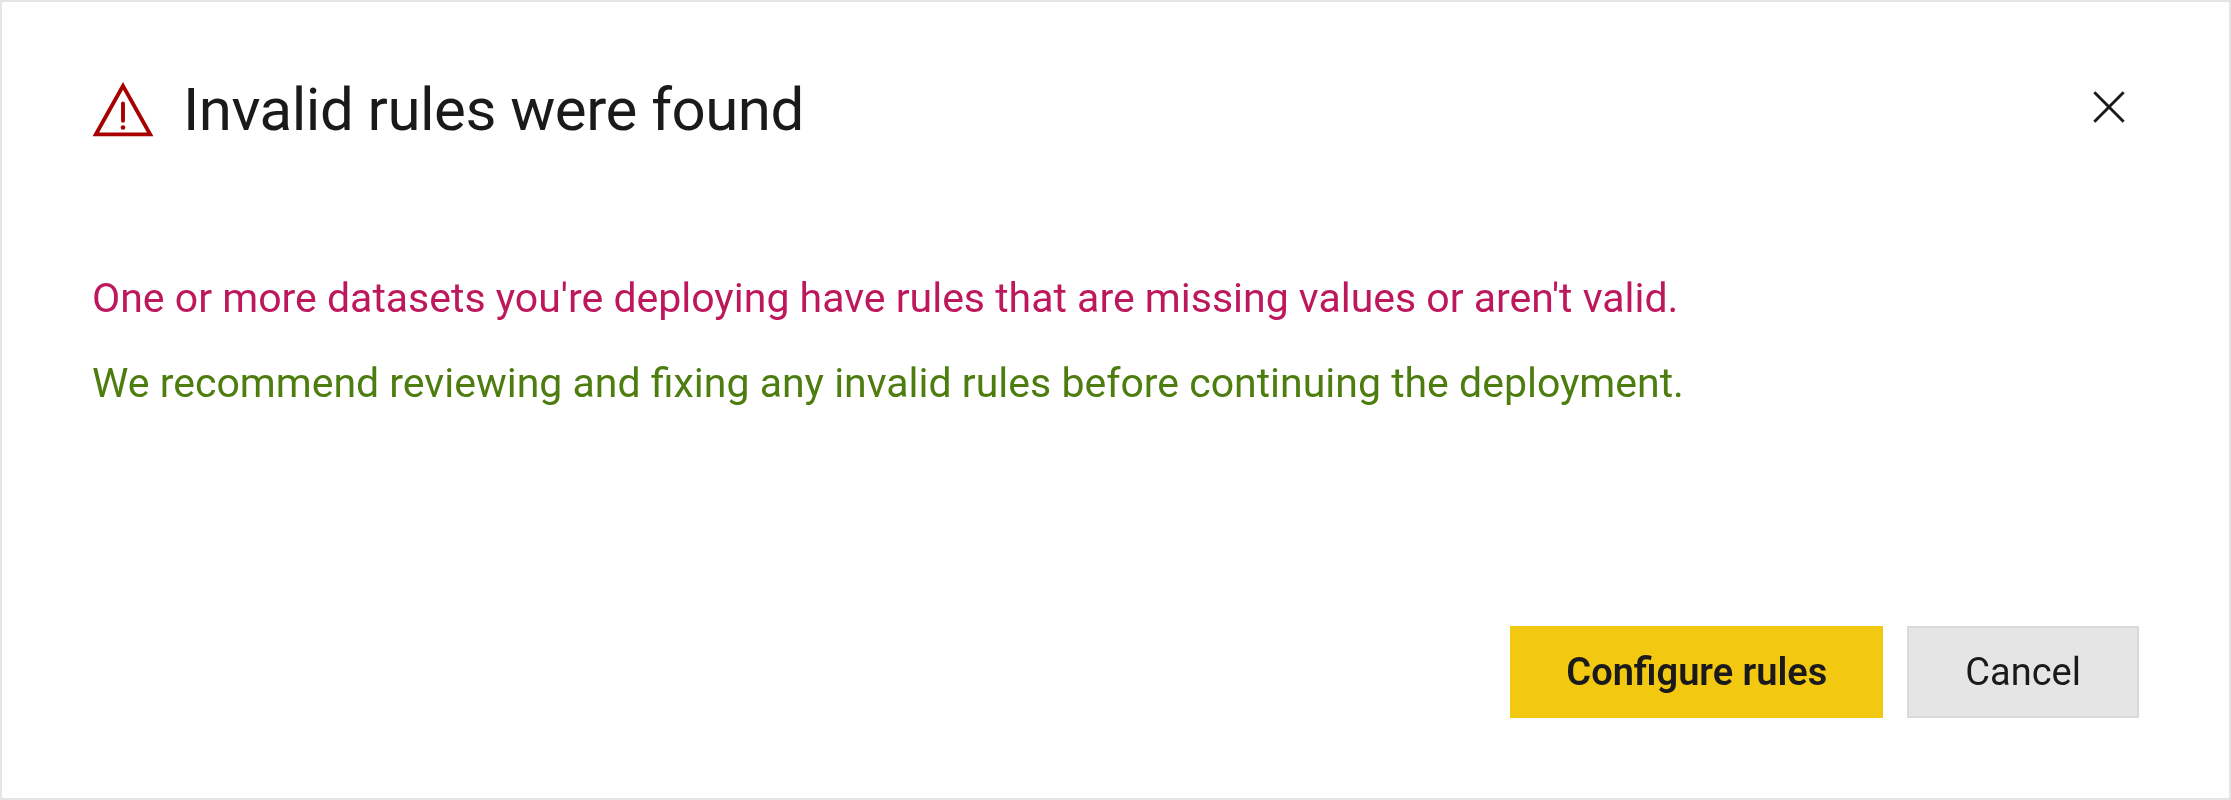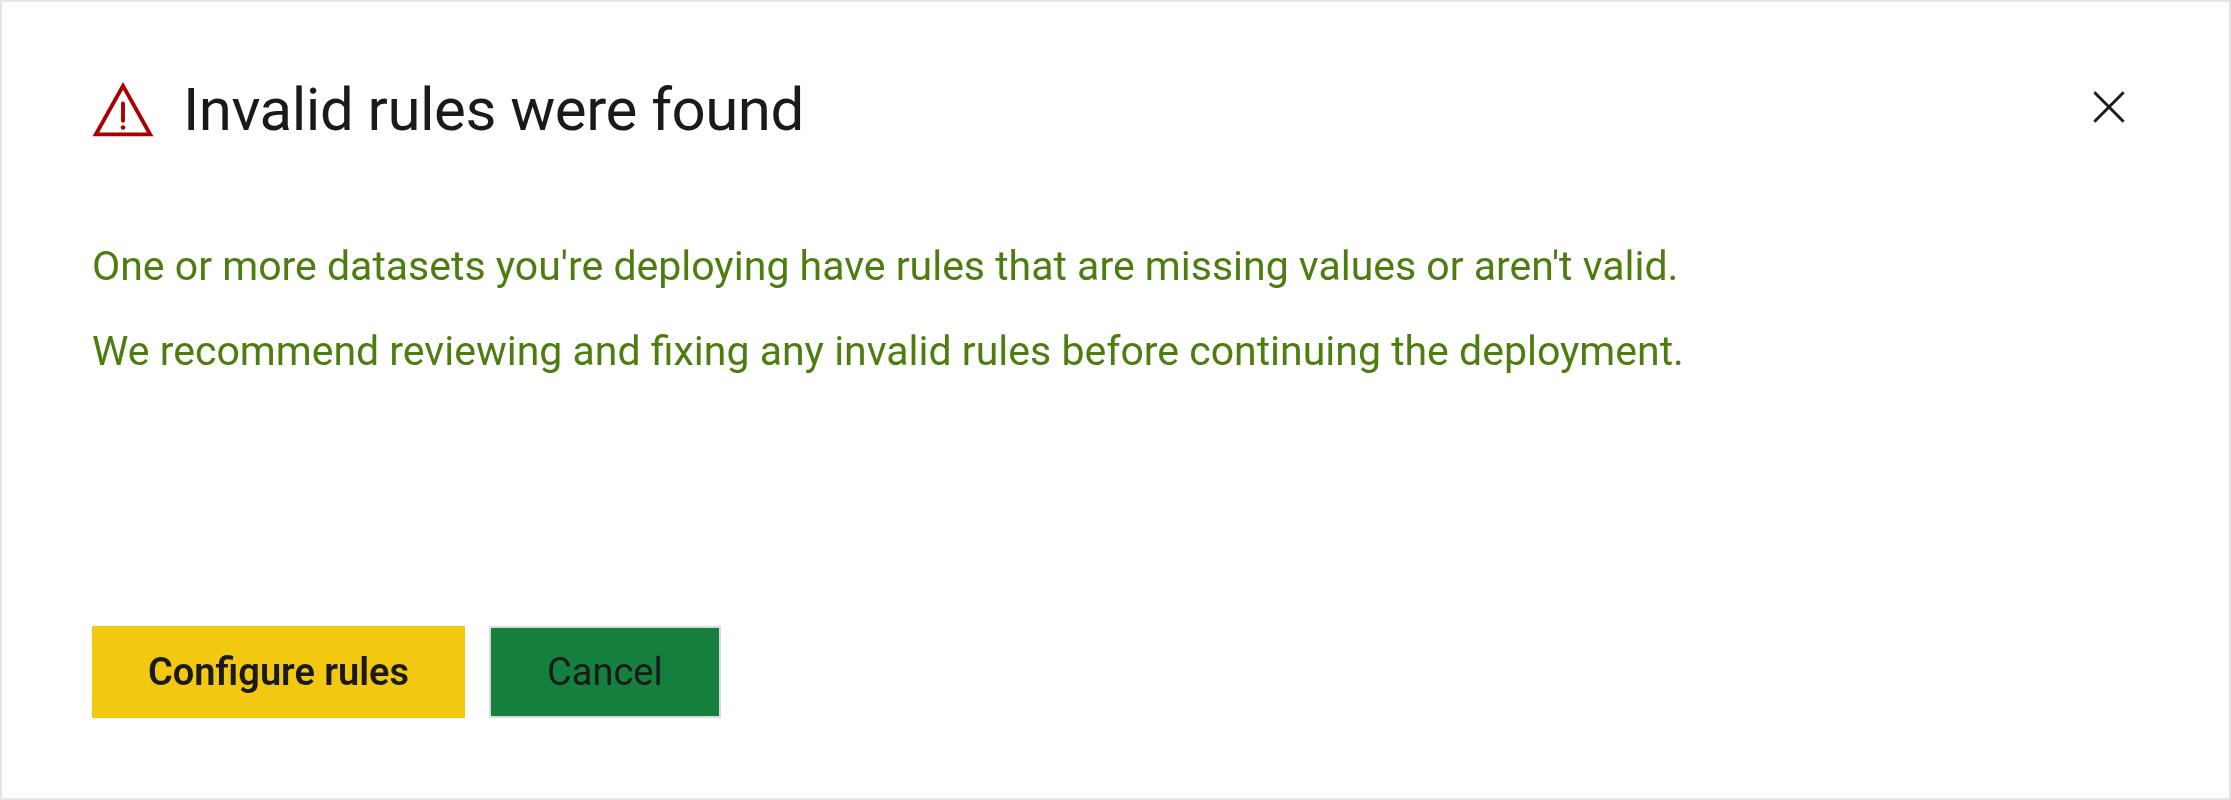--- a/index.html
+++ b/index.html
@@ -59,49 +59,51 @@
     }
     .close-button svg {
       width: 44px;
       height: 44px;
     }
     .dialog-body {
       flex: 1;
     }
     .dialog-message-1 {
       font-size: 41px;
-      color: #4d7c0f;
+      color: #be185d;
       line-height: 1.45;
       margin-bottom: 26px;
+      margin-top: 32px;
     }
     .dialog-message-2 {
       font-size: 41px;
       color: #4d7c0f;
       line-height: 1.45;
     }
     .dialog-footer {
       display: flex;
+      justify-content: flex-end;
       gap: 24px;
       margin-top: 60px;
     }
     .btn {
       font-family: inherit;
       font-size: 38px;
       padding: 22px 56px;
       cursor: pointer;
       border: none;
       font-weight: 400;
     }
     .btn-primary {
       background: #f2c811;
       color: #1a1a1a;
       font-weight: 600;
     }
     .btn-secondary {
-      background: #15803d;
+      background: #e5e5e5;
       color: #1a1a1a;
       border: 2px solid #d9d9d9;
     }
   </style>
 </head>
 <body>
 
 <div class="dialog">
 
   <button class="close-button">

